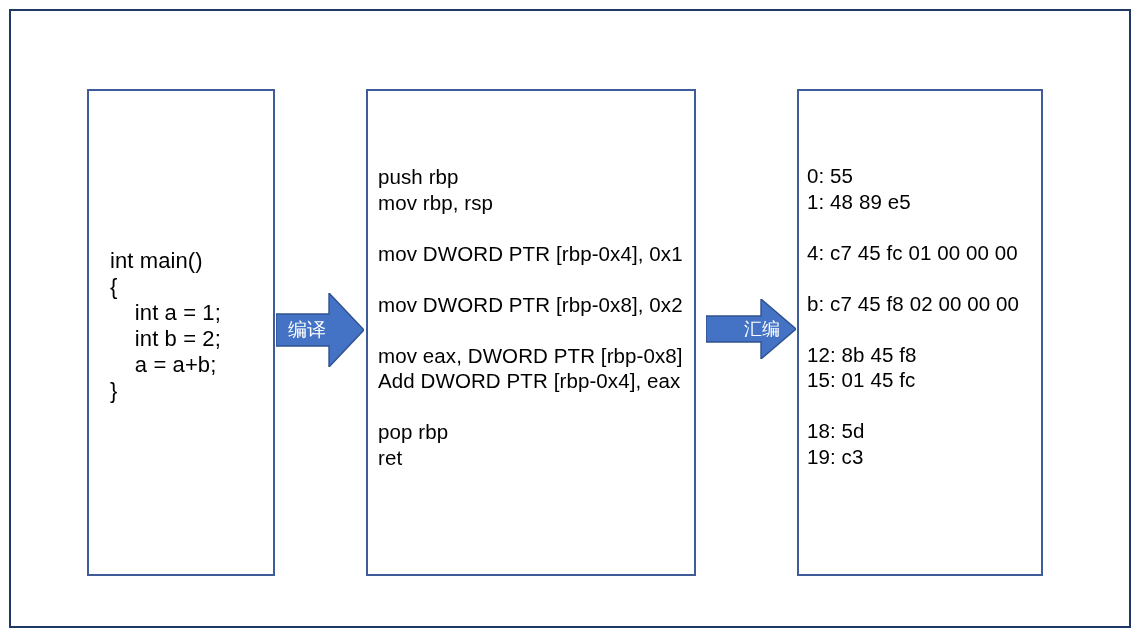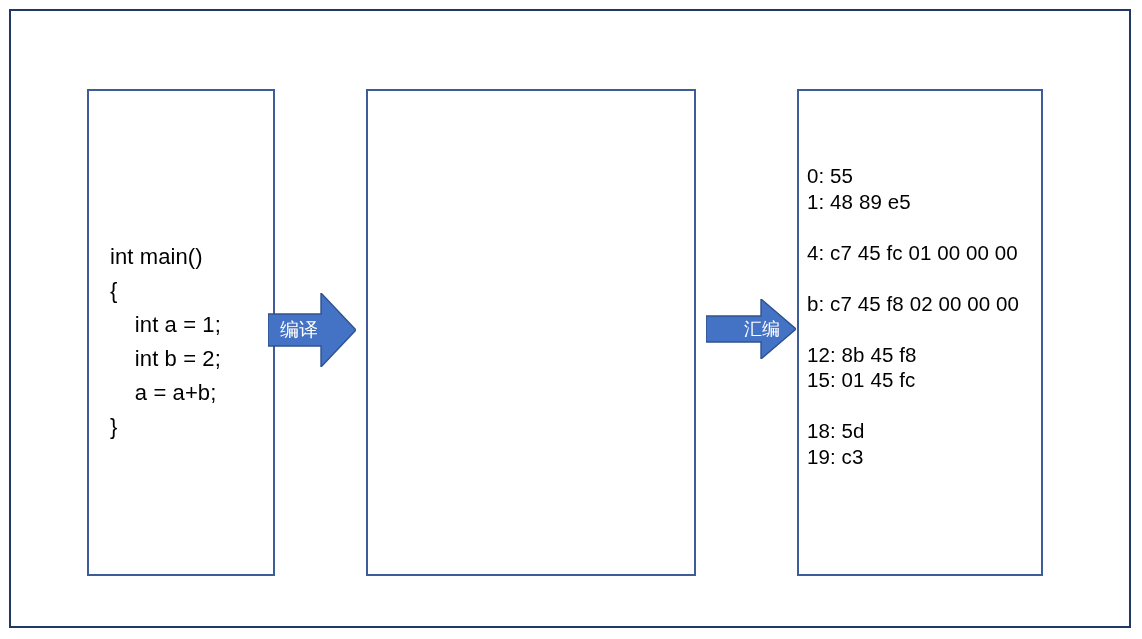--- a/index.html
+++ b/index.html
@@ -42,38 +42,38 @@
   .code-block {
     position: absolute;
     white-space: pre;
     color: #000000;
     font-size: 20.5px;
     line-height: 25.5px;
     letter-spacing: 0.1px;
   }
   #source-code {
     left: 110px;
-    top: 240px;
+    top: 248px;
     font-size: 22px;
-    line-height: 34px;
+    line-height: 26px;
   }
   #asm-code {
     left: 378px;
     top: 164px;
   }
   #machine-code {
     left: 807px;
     top: 163px;
   }
 
   
   .arrow-wrap {
     position: absolute;
   }
-  #arrow-compile  { left: 268px; top: 293px; width: 88px; height: 74px; }
+  #arrow-compile  { left: 276px; top: 293px; width: 88px; height: 74px; }
   #arrow-assemble { left: 706px; top: 299px; width: 90px; height: 60px; }
   .arrow-wrap svg {
     display: block;
     width: 100%;
     height: 100%;
   }
   .arrow-label {
     position: absolute;
     color: #ffffff;
     font-size: 19px;
@@ -108,20 +108,32 @@
 }</div>
 
   <div class="arrow-wrap" id="arrow-compile">
     <svg viewBox="0 0 88 74" preserveAspectRatio="none">
       <polygon points="0,21 53,21 53,0 88,37 53,74 53,53 0,53" fill="#4472C4" stroke="#2F528F" stroke-width="1.4"></polygon>
     </svg>
     <span class="arrow-label">编译</span>
   </div>
 
   <div class="panel" id="panel-asm"></div>
+  <div class="code-block" id="asm-code">push rbp
+mov rbp, rsp
+
+mov DWORD PTR [rbp-0x4], 0x1
+
+mov DWORD PTR [rbp-0x8], 0x2
+
+mov eax, DWORD PTR [rbp-0x8]
+Add DWORD PTR [rbp-0x4], eax
+
+pop rbp
+ret</div>
 
   <div class="arrow-wrap" id="arrow-assemble">
     <svg viewBox="0 0 90 60" preserveAspectRatio="none">
       <polygon points="0,17 55,17 55,0 90,30 55,60 55,43 0,43" fill="#4472C4" stroke="#2F528F" stroke-width="1.4"></polygon>
     </svg>
     <span class="arrow-label">汇编</span>
   </div>
 
   <div class="panel" id="panel-machine"></div>
   <div class="code-block" id="machine-code">0: 55

